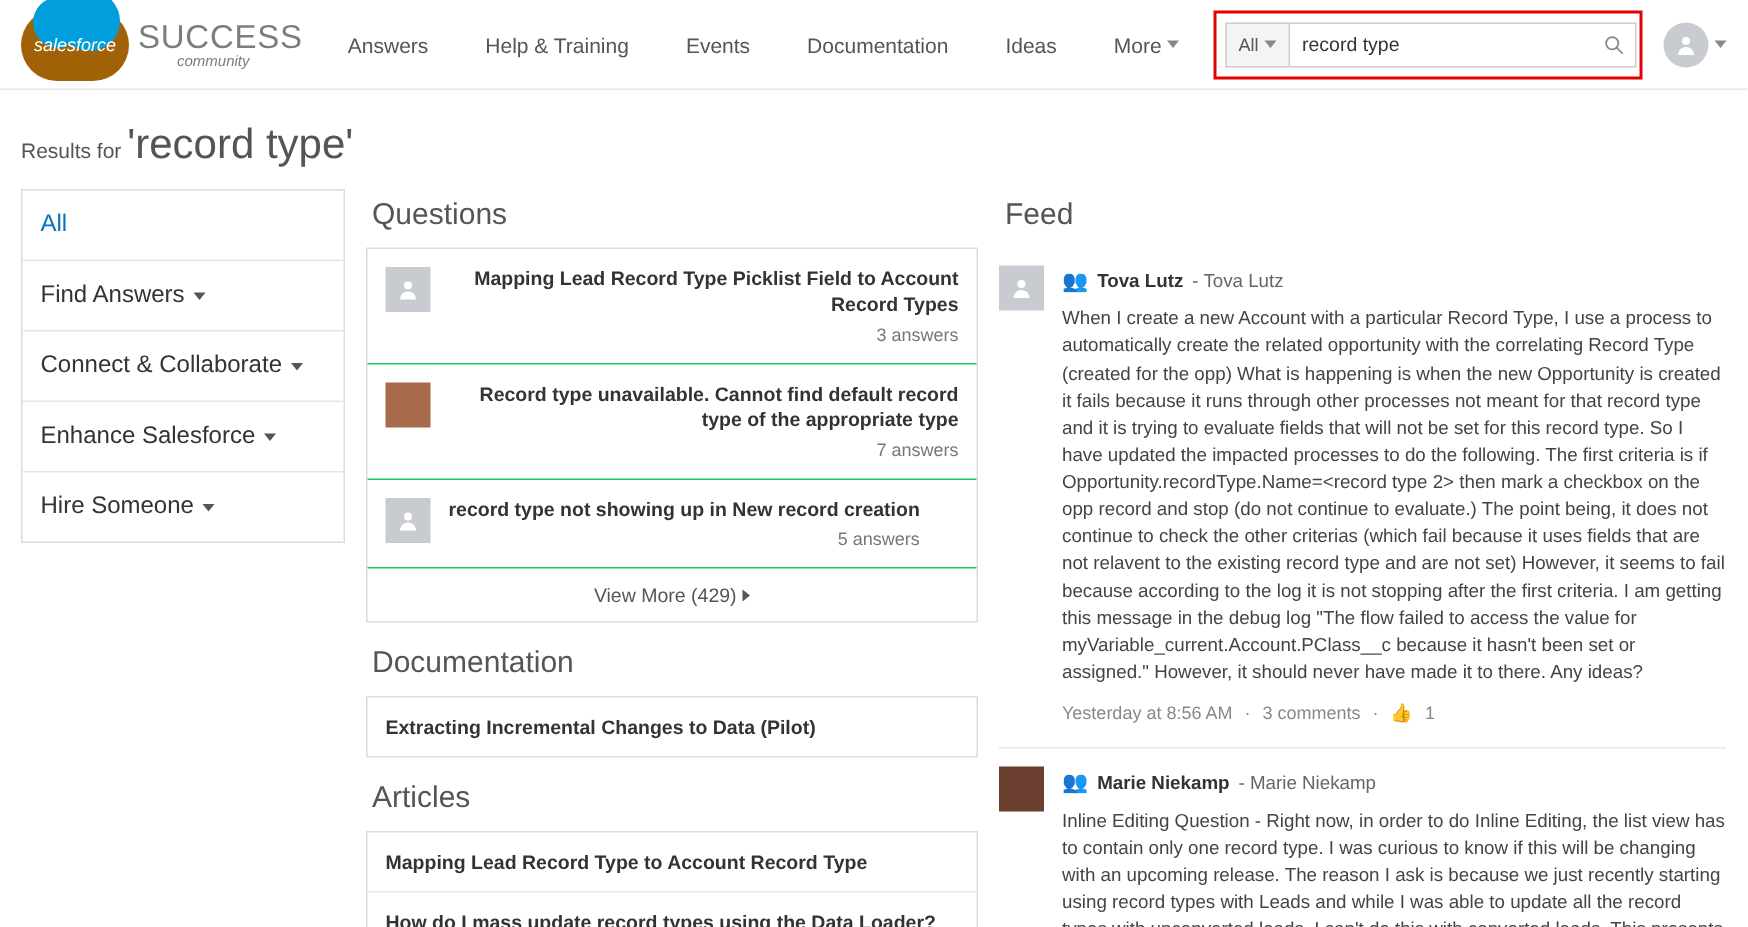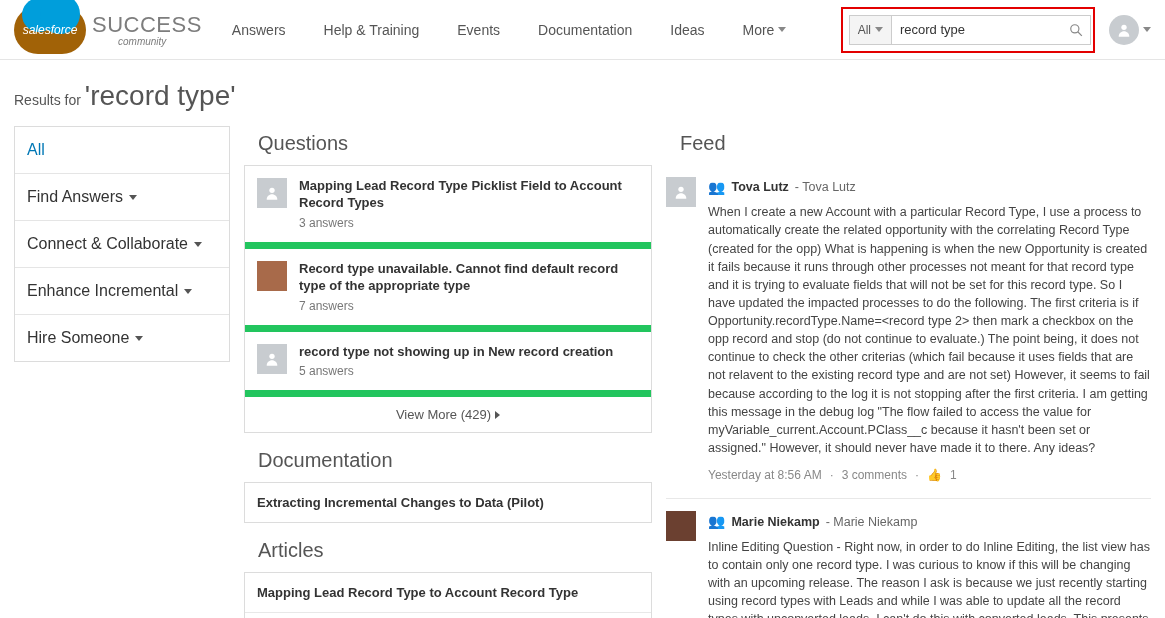--- a/index.html
+++ b/index.html
@@ -14,41 +14,41 @@
   .cloud span { position:relative; z-index:2; color:#fff; font-size:12px; font-style:italic; font-family:Arial; }
   .brand-text { display:flex; flex-direction:column; margin-left:6px; }
   .brand-text .big { font-size:22px; color:#7d7d7d; font-weight:300; letter-spacing:0.5px; }
   .brand-text .small { font-size:10px; color:#7d7d7d; margin-left:26px; margin-top:-2px;font-style:italic;}
   .nav { display:flex; gap:38px; font-size:14px; color:#555; }
   .nav-item { cursor:pointer; display:flex; align-items:center; gap:4px; }
   .caret { display:inline-block; width:0; height:0; border-left:4px solid transparent; border-right:4px solid transparent; border-top:5px solid #888; }
   .spacer { flex:1; }
   .search-wrap { border:2px solid #e30000; padding:6px; display:flex; align-items:center; }
   .search-scope { background:#f4f4f4; border:1px solid #ccc; border-right:none; height:30px; padding:0 8px; display:flex; align-items:center; gap:4px; font-size:12px; color:#555; cursor:pointer; }
-  .search-input { height:30px; width:200px; border:1px solid #ccc; padding:0 28px 0 8px; font-size:13px; color:#333; }
+  .search-input { height:30px; width:232px; border:1px solid #ccc; padding:0 28px 0 8px; font-size:13px; color:#333; }
   .search-btn { margin-left:-26px; width:22px; height:22px; display:flex; align-items:center; justify-content:center; cursor:pointer; color:#888; }
   .avatar-menu { margin-left:14px; display:flex; align-items:center; gap:4px; cursor:pointer;}
   .avatar-circle { width:30px; height:30px; border-radius:50%; background:#c8ccd0; display:flex; align-items:center; justify-content:center; color:#fff; }
 
   
   .results-head { padding:20px 14px 14px; font-size:14px; color:#555; }
   .results-head .q { font-size:28px; color:#555; font-weight:300;text-align:center; }
 
   
   .layout { display:flex; padding:0 14px 20px; gap:14px; align-items:flex-start;}
   .sidebar { width:216px; border:1px solid #dcdcdc; }
   .sb-item { padding:14px 12px; border-bottom:1px solid #e5e5e5; font-size:16px; color:#333; display:flex; align-items:center; gap:6px; cursor:pointer;}
   .sb-item:last-child { border-bottom:none;}
   .sb-item.active { color:#0077b5; }
   .caret-sm { display:inline-block; width:0; height:0; border-left:4px solid transparent; border-right:4px solid transparent; border-top:5px solid #555; }
 
   .center { width:408px; }
-  .sect-title { font-size:20px; font-weight:300; color:#555; margin:6px 14px 10px; }
+  .sect-title { font-size:20px; font-weight:300; color:#555; margin:6px 4px 10px; }
   .panel { border:1px solid #dcdcdc; margin-bottom:16px; }
-  .q-row { display:flex; gap:12px; padding:12px; border-bottom:7px solid #22c55e; }
+  .q-row { display:flex; gap:12px; padding:12px; border-bottom:1px solid #22c55e;text-align:right; }
   .q-row:last-child { border-bottom:none;}
   .av { width:30px; height:30px; background:#c8ccd0; display:flex; align-items:center; justify-content:center; color:#fff; flex-shrink:0; }
   .av.photo { background:#a86a4a; }
   .q-title { font-size:13px; font-weight:bold; color:#333; margin-bottom:4px; line-height:1.3; }
   .q-meta { font-size:12px; color:#777; }
   .view-more { text-align:center; padding:10px; font-size:13px; color:#555; cursor:pointer; display:flex; justify-content:center; align-items:center; gap:4px;}
   .chev { display:inline-block; width:0; height:0; border-top:4px solid transparent; border-bottom:4px solid transparent; border-left:5px solid #555;}
   .doc-row, .art-row { padding:12px; border-bottom:1px solid #e8e8e8; font-size:13px; font-weight:bold; color:#333;}
   .doc-row:last-child,.art-row:last-child{border-bottom:none;}
 
@@ -136,21 +136,21 @@
       </div>
     <div class="sb-item">
         <span>Find Answers</span>
         <span class="caret-sm"></span>
       </div>
     <div class="sb-item">
         <span>Connect &amp; Collaborate</span>
         <span class="caret-sm"></span>
       </div>
     <div class="sb-item">
-        <span>Enhance Incremental</span>
+        <span>Enhance Salesforce</span>
         <span class="caret-sm"></span>
       </div>
     <div class="sb-item">
         <span>Hire Someone</span>
         <span class="caret-sm"></span>
       </div>
   </div>
 
   <div class="center">
     <div class="sect-title">Questions</div>

